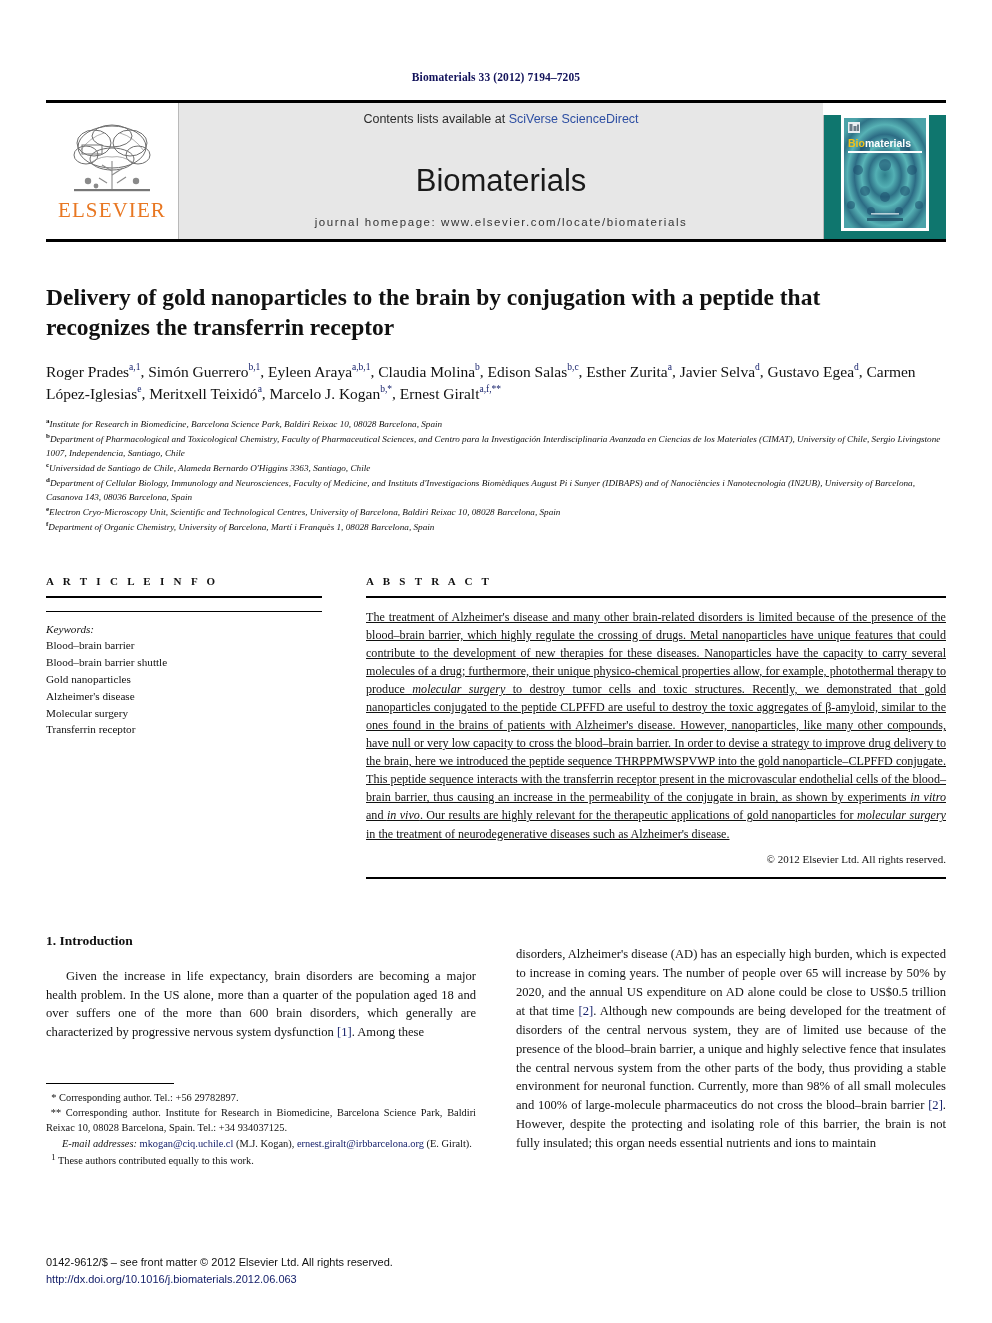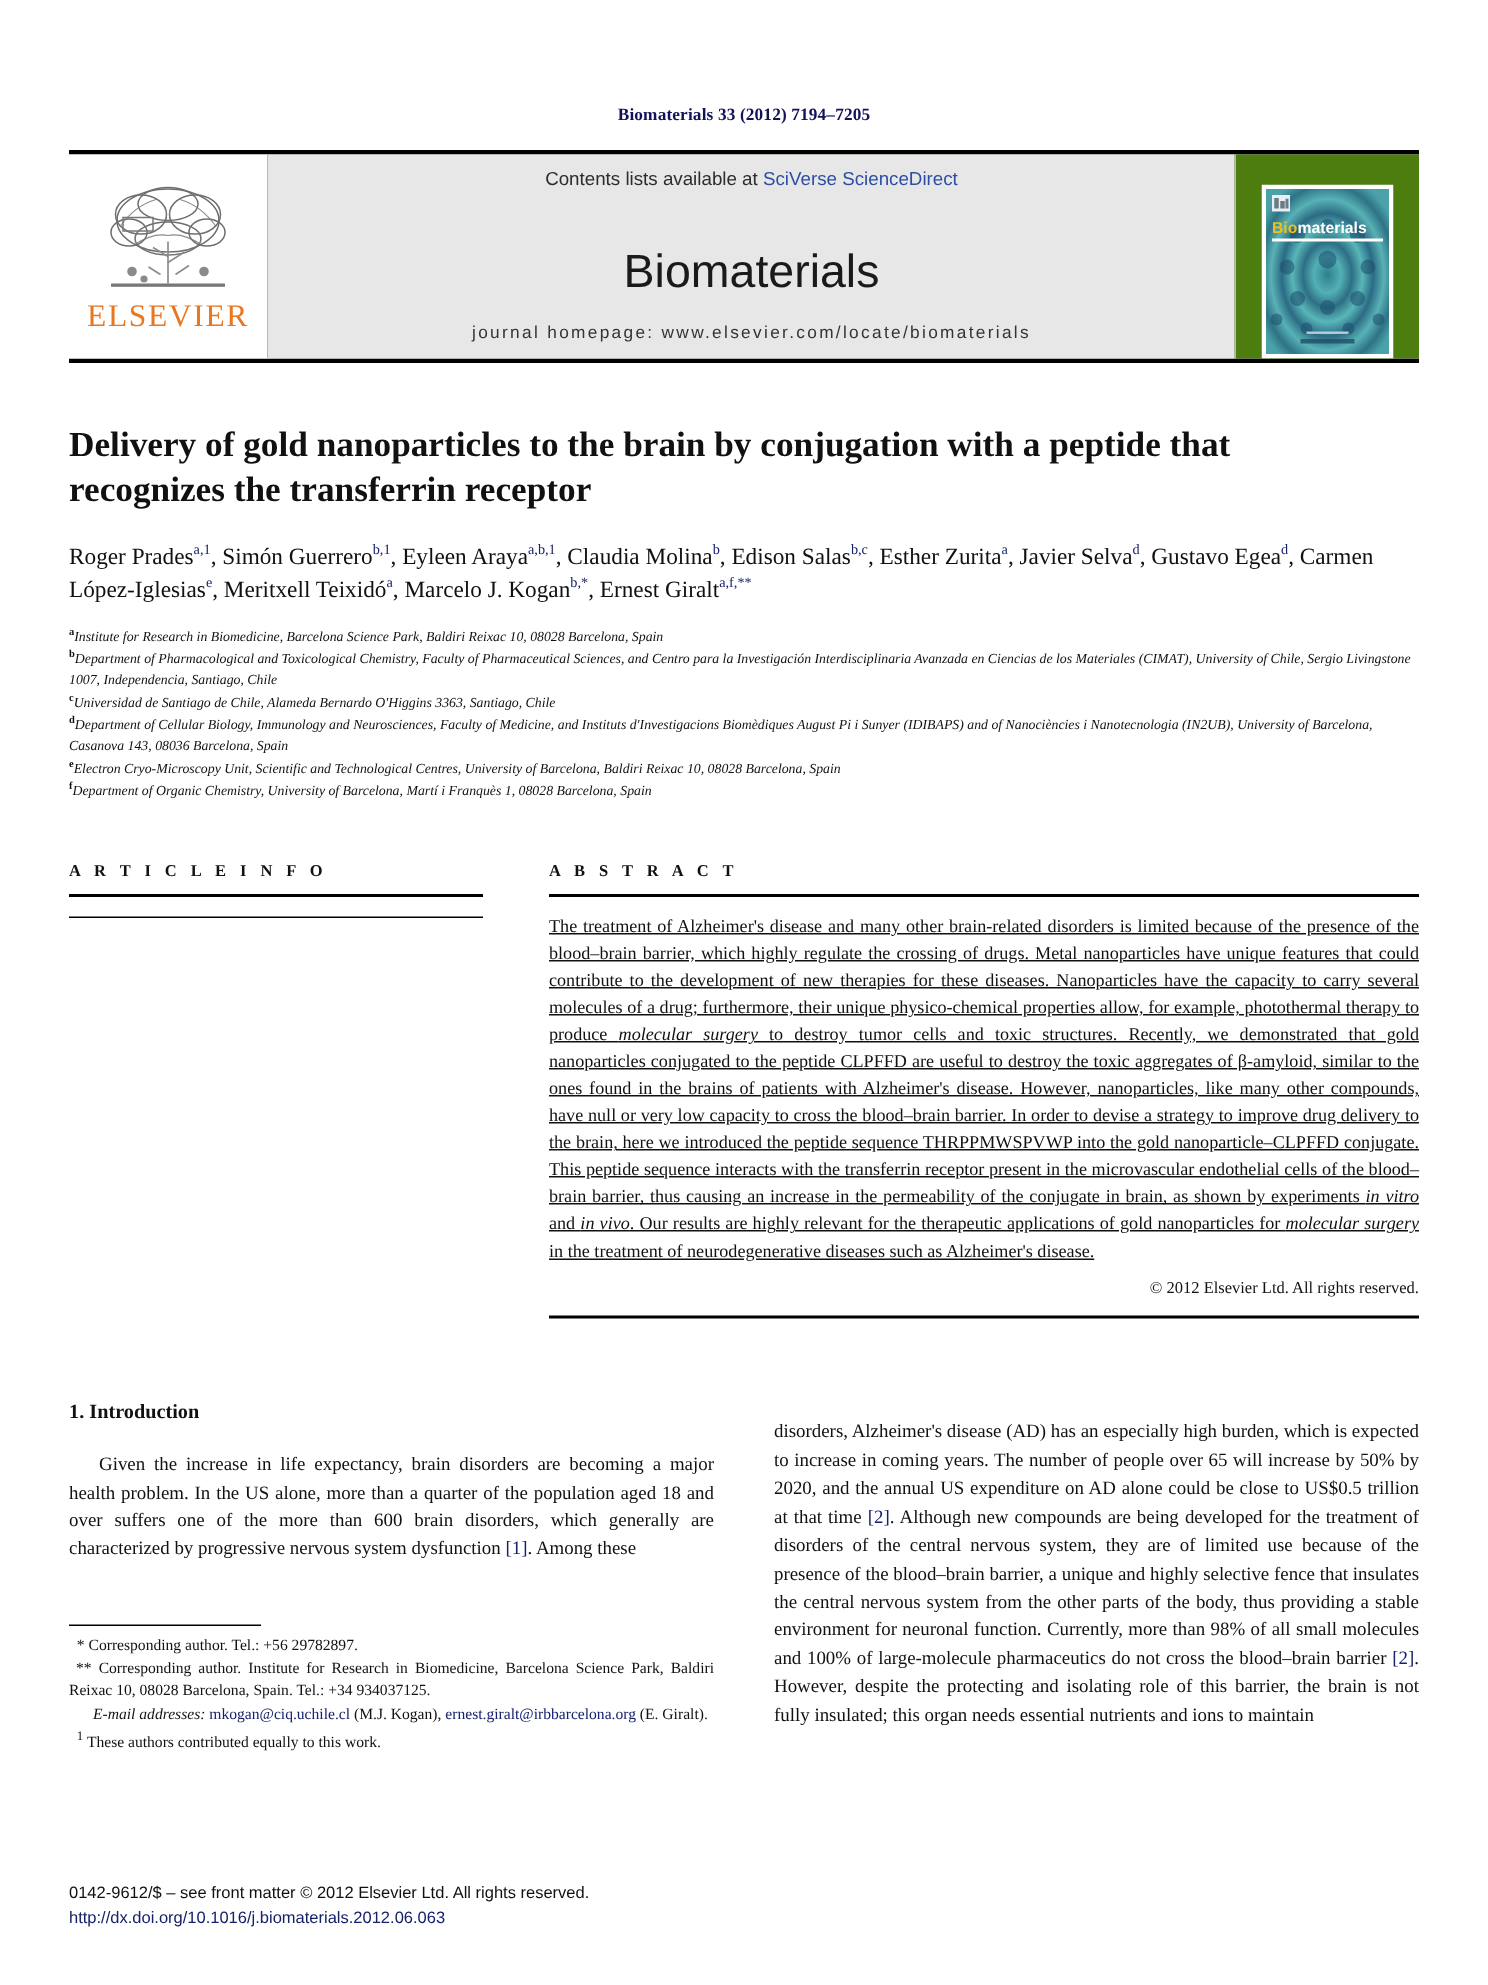--- a/index.html
+++ b/index.html
@@ -92,24 +92,25 @@
   .homepage-line {
     font-family: "Liberation Sans", sans-serif;
     font-size: 11.5px;
     letter-spacing: 1.55px;
     color: #333;
   }
   .cover-block {
     width: 122px;
     flex: 0 0 122px;
     border-left: 1px solid #b9b9b9;
-    background: #4d7c0f;
-    display: flex;
-    align-items: flex-end;
+    background: #0f766e;
+    display: flex;
+    align-items: flex-start;
     justify-content: center;
+    margin-top: 12px;
   }
   .cover-img { display:block; }
 
   
   .title {
     margin-top: 40px;
     font-family: "Liberation Serif", serif;
     font-size: 23.5px;
     line-height: 1.29;
     color: #111;
@@ -373,20 +374,29 @@
       <div class="aff-line"><sup>e</sup><span>Electron Cryo-Microscopy Unit, Scientific and Technological Centres, University of Barcelona, Baldiri Reixac 10, 08028 Barcelona, Spain</span></div>
       <div class="aff-line"><sup>f</sup><span>Department of Organic Chemistry, University of Barcelona, Martí i Franquès 1, 08028 Barcelona, Spain</span></div>
     </div>
 
   <div class="info-abstract">
 
     <div class="col-info">
       <div class="sec-head">A R T I C L E   I N F O</div>
       <div class="rule-thick"></div>
       <div class="info-rule"></div>
+      <div class="info-body" style="padding-top:0">
+        <div class="label">Keywords:</div>
+        <div>Blood–brain barrier</div>
+        <div>Blood–brain barrier shuttle</div>
+        <div>Gold nanoparticles</div>
+        <div>Alzheimer's disease</div>
+        <div>Molecular surgery</div>
+        <div>Transferrin receptor</div>
+      </div>
     </div>
 
     <div class="col-abstract">
       <div class="sec-head">A B S T R A C T</div>
       <div class="rule-thick"></div>
       <div class="abstract-text">
         <span>The treatment of Alzheimer's disease and many other brain-related disorders is limited because of the presence of the blood–brain barrier, which highly regulate the crossing of drugs. Metal nanoparticles have unique features that could contribute to the development of new therapies for these diseases. Nanoparticles have the capacity to carry several molecules of a drug; furthermore, their unique physico-chemical properties allow, for example, photothermal therapy to produce </span><em>molecular surgery</em><span> to destroy tumor cells and toxic structures. Recently, we demonstrated that gold nanoparticles conjugated to the peptide CLPFFD are useful to destroy the toxic aggregates of β-amyloid, similar to the ones found in the brains of patients with Alzheimer's disease. However, nanoparticles, like many other compounds, have null or very low capacity to cross the blood–brain barrier. In order to devise a strategy to improve drug delivery to the brain, here we introduced the peptide sequence THRPPMWSPVWP into the gold nanoparticle–CLPFFD conjugate. This peptide sequence interacts with the transferrin receptor present in the microvascular endothelial cells of the blood–brain barrier, thus causing an increase in the permeability of the conjugate in brain, as shown by experiments </span><em>in vitro</em><span> and </span><em>in vivo</em><span>. Our results are highly relevant for the therapeutic applications of gold nanoparticles for </span><em>molecular surgery</em><span> in the treatment of neurodegenerative diseases such as Alzheimer's disease.</span>
       </div>
       <div class="copyright">© 2012 Elsevier Ltd. All rights reserved.</div>
       <div class="rule-bottom-info"></div>

